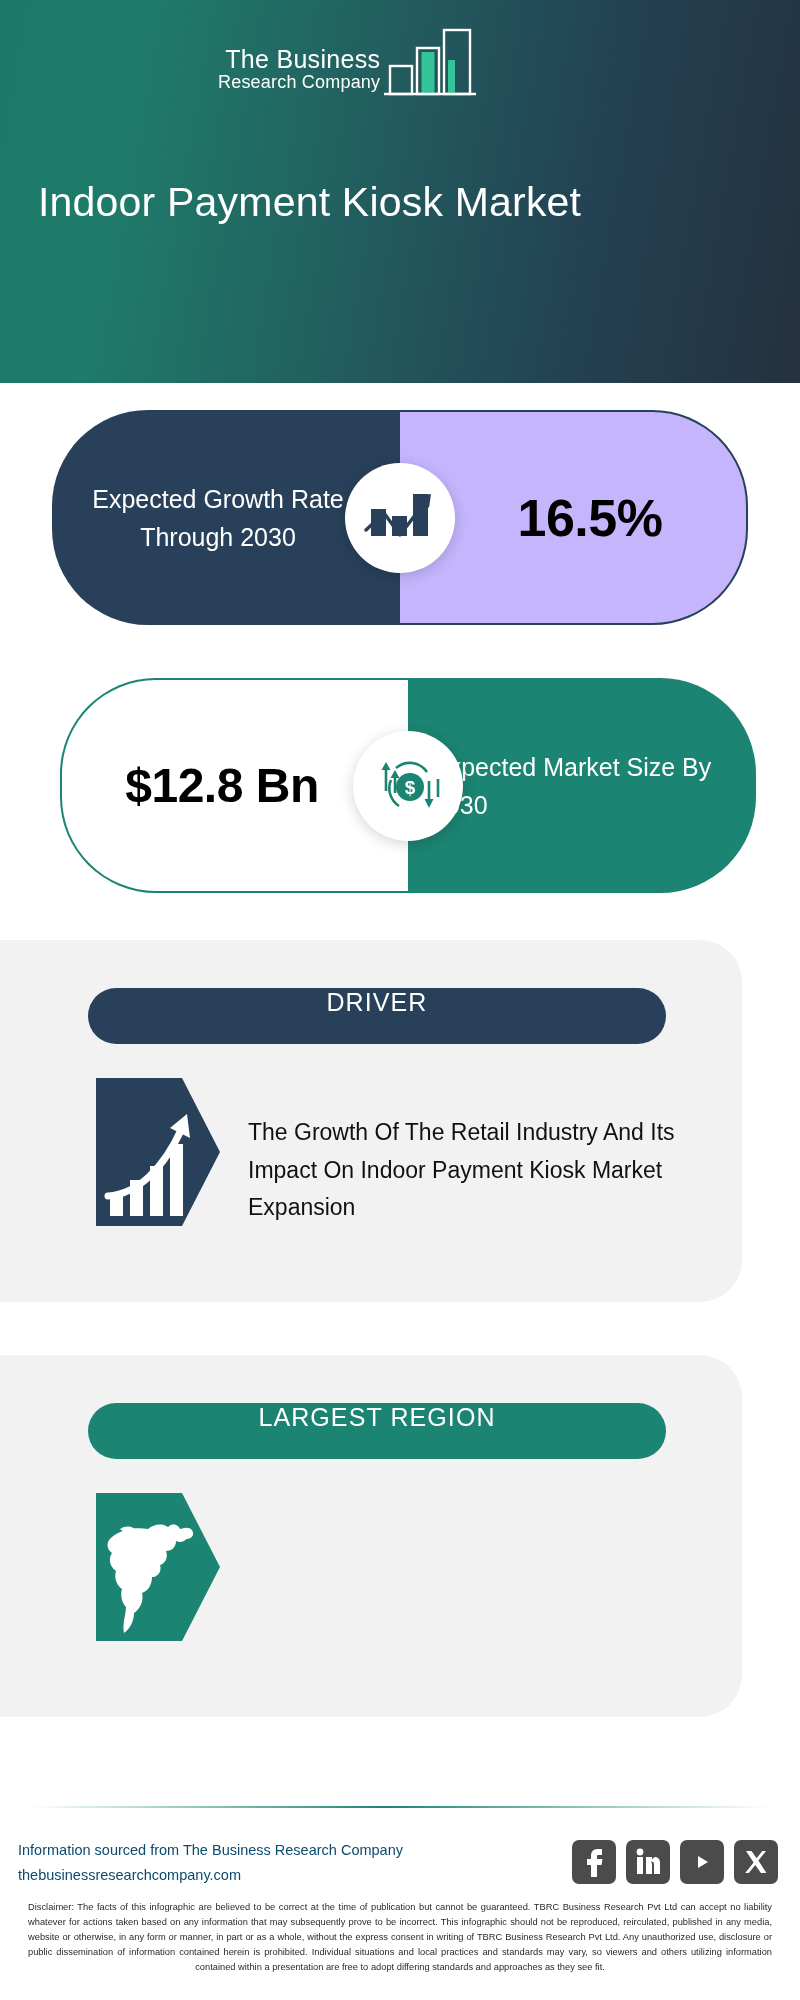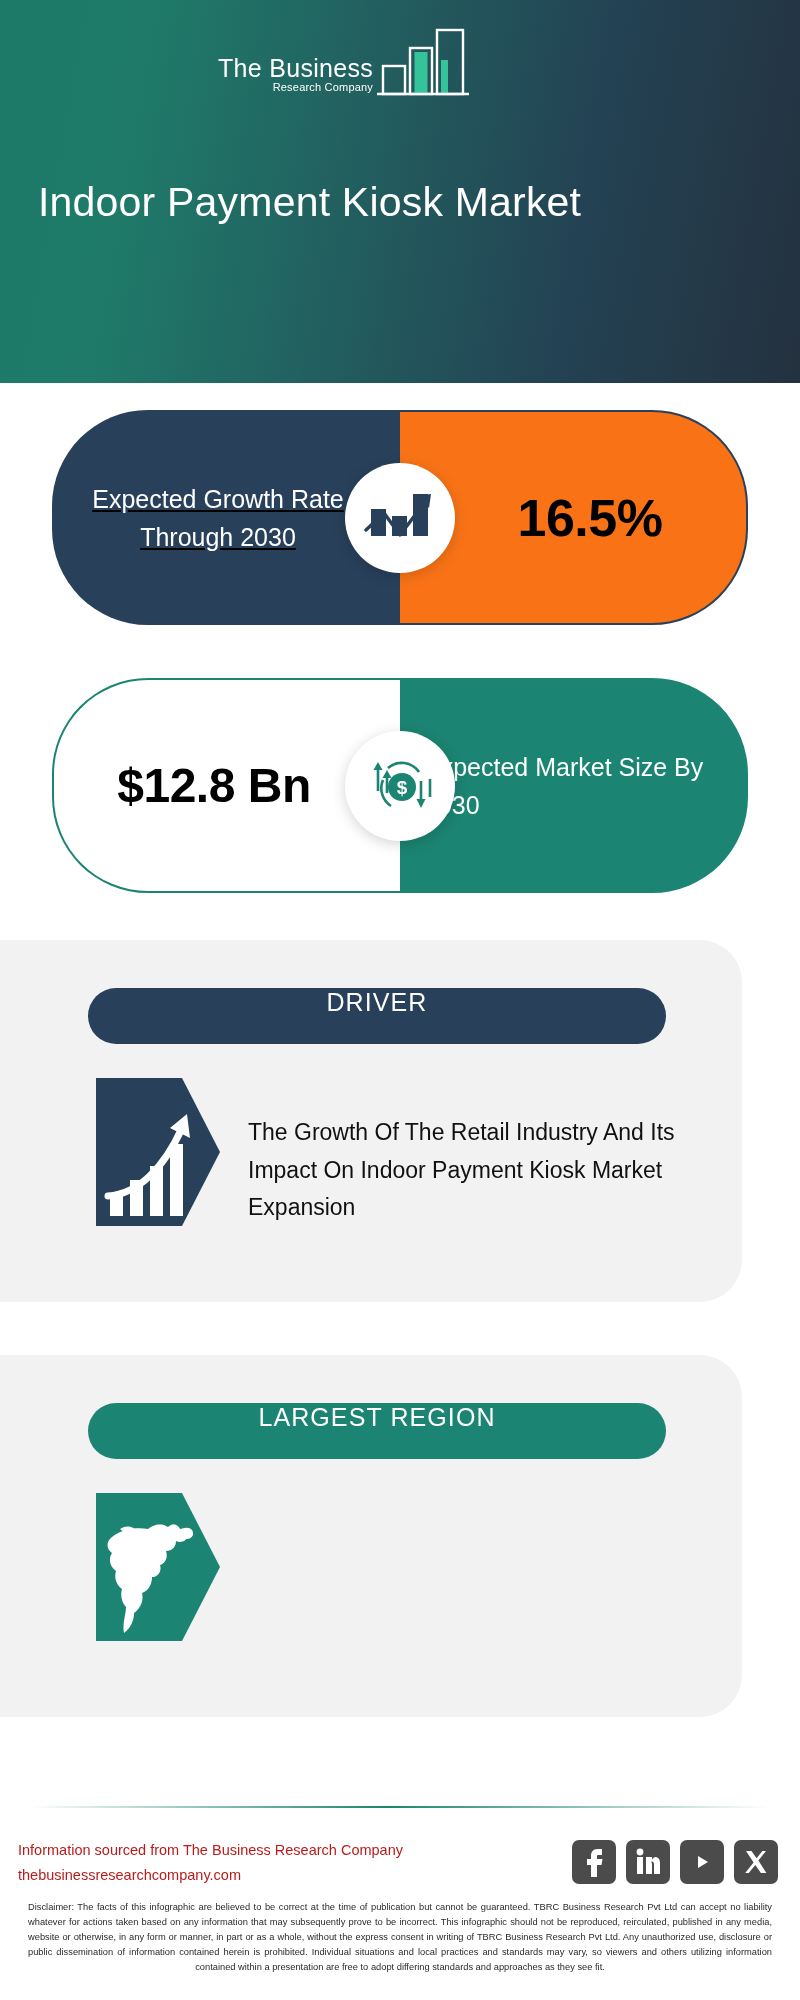--- a/index.html
+++ b/index.html
@@ -34,21 +34,21 @@
   .logo-text { text-align: right; padding-bottom: 4px; }
   .logo-line1 {
     color: #ffffff;
     font-size: 25px;
     letter-spacing: .3px;
     line-height: 1.05;
     font-weight: 400;
   }
   .logo-line2 {
     color: #ffffff;
-    font-size: 11px;
+    font-size: 18px;
     letter-spacing: .2px;
     line-height: 1.2;
     font-weight: 400;
   }
   .logo-mark { width: 92px; height: 72px; display: block; }
 
   .header-title {
     position: absolute;
     left: 38px;
     top: 178px;
@@ -70,54 +70,53 @@
   }
   .stat1-left {
     position: absolute;
     left: 0; top: 0;
     width: 348px; height: 215px;
     background: #28405a;
     border-radius: 96px 0 0 96px;
     display: flex;
     align-items: center;
     justify-content: flex-end;
-    text-decoration: underline;
   }
   .stat1-left-txt {
     color: #ffffff;
     font-size: 25px;
     line-height: 1.52;
     text-align: center;
     font-weight: 400;
     padding-right: 16px;
   }
   .stat1-right {
     position: absolute;
     left: 348px; top: 0;
     width: 348px; height: 215px;
-    background: #f97316;
+    background: #c4b5fd;
     border: 2px solid #28405a;
     border-left: none;
     border-radius: 0 96px 96px 0;
     display: flex;
     align-items: center;
     justify-content: center;
   }
   .stat1-value {
     color: #000000;
     font-size: 52px;
     font-weight: 700;
     letter-spacing: -.5px;
     padding-left: 34px;
   }
 
   
   .stat2 {
     position: absolute;
-    left: 52px;
+    left: 60px;
     top: 678px;
     width: 696px;
     height: 215px;
   }
   .stat2-left {
     position: absolute;
     left: 0; top: 0;
     width: 348px; height: 215px;
     background: #ffffff;
     border: 2px solid #1c8472;
@@ -228,21 +227,21 @@
     left: 30px;
     top: 1806px;
     width: 740px;
     height: 2px;
     background: linear-gradient(90deg, rgba(28,132,114,0) 0%, #1c8472 48%, rgba(28,132,114,0) 100%);
   }
   .footer-src {
     position: absolute;
     left: 18px;
     top: 1838px;
-    color: #b91c1c;
+    color: #0c4a6e;
     font-size: 14.5px;
     line-height: 1.75;
   }
   .socials {
     position: absolute;
     right: 22px;
     top: 1840px;
     display: flex;
     gap: 10px;
   }

